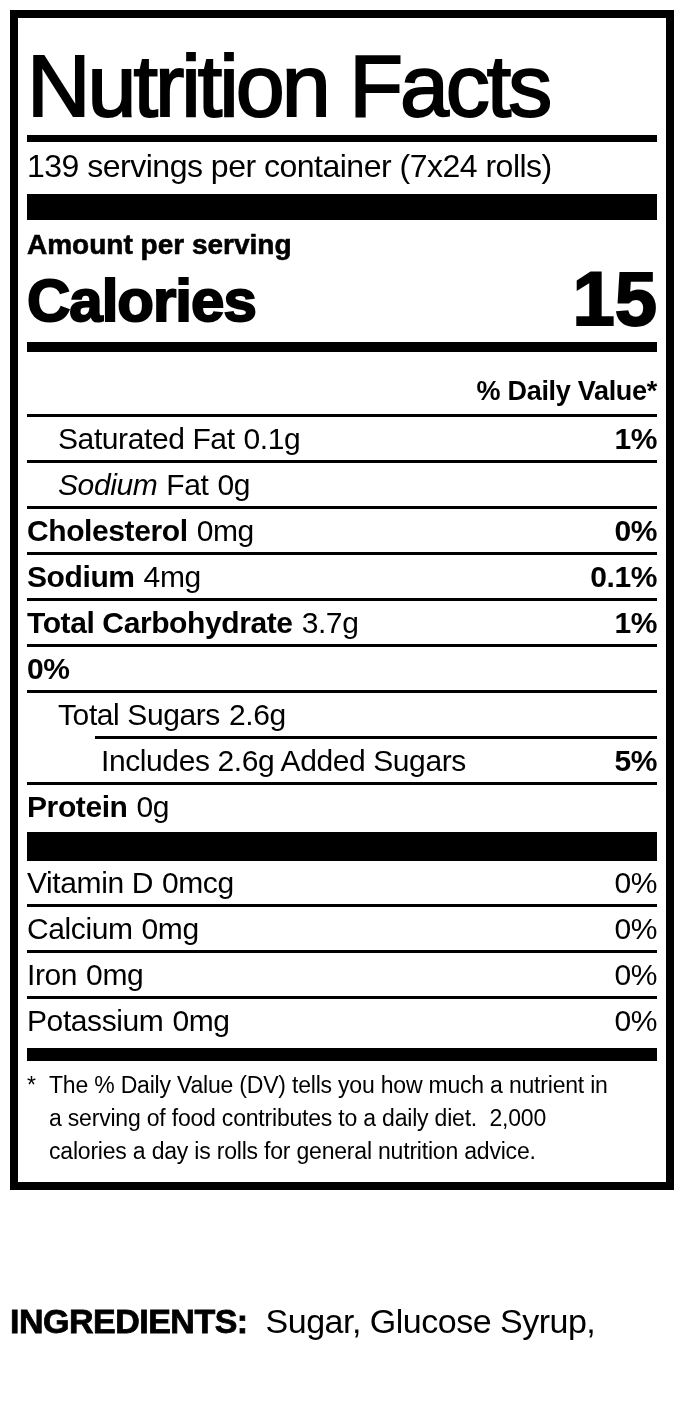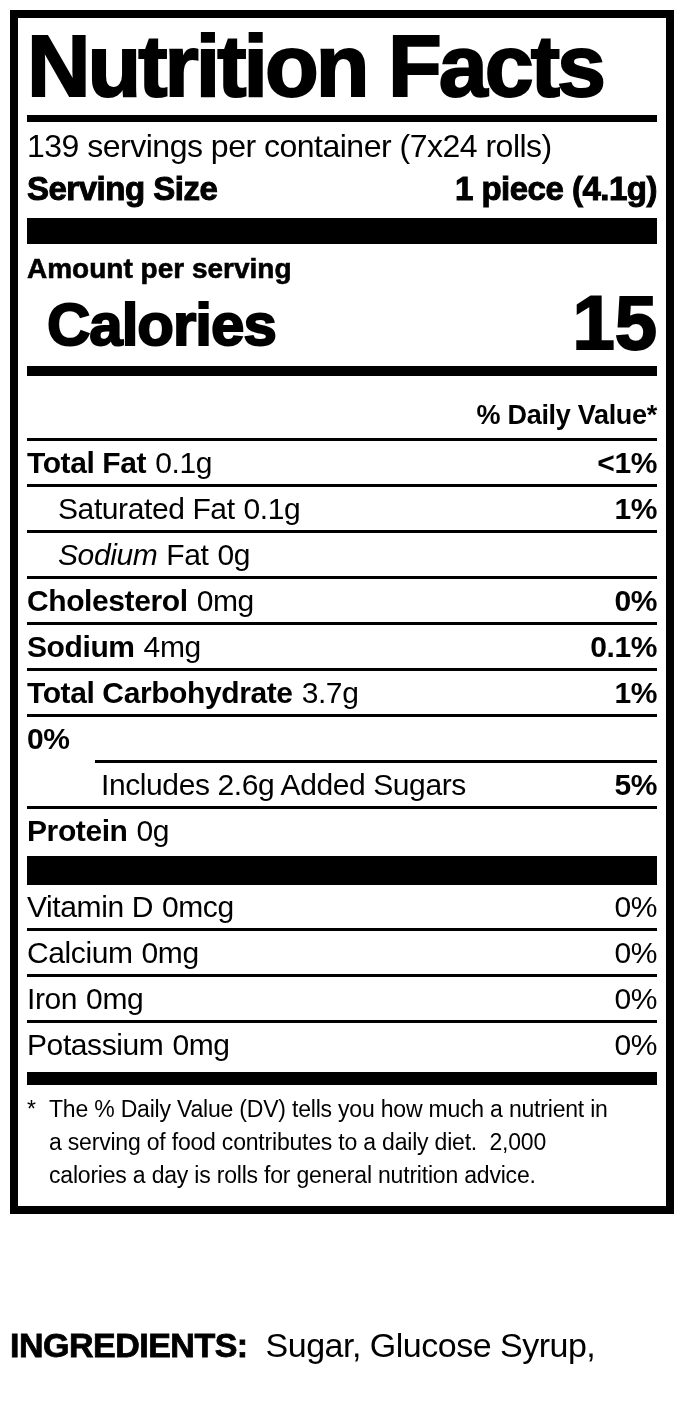--- a/index.html
+++ b/index.html
@@ -12,26 +12,27 @@
   body { height: 1406px; overflow: hidden; }
 
   .nf-box {
     margin: 10px 10px 0 10px;
     border: 8px solid #000;
     padding: 2px 9px 8px 9px;
     background: #fff;
   }
 
   .nf-title {
-    font-weight: bold;
+    font-weight: normal;
     font-size: 88px;
     line-height: 92px;
     letter-spacing: -3px;
     -webkit-text-stroke: 2px #000;
     white-space: nowrap;
+    margin-top: 20px;
   }
   .title-rule { height: 7px; background: #000; margin: 3px 0 4px 0; }
 
   .servings {
     font-size: 32px;
     line-height: 41px;
     letter-spacing: -0.5px;
     white-space: pre;
   }
   .ss-row {
@@ -56,21 +57,20 @@
     font-size: 28px;
     line-height: 38px;
     margin-top: 2px;
     -webkit-text-stroke: 0.6px #000;
   }
   .cal-row {
     display: flex;
     justify-content: space-between;
     align-items: flex-end;
     height: 68px;
-    margin-left: 20px;
   }
   .cal-label {
     font-weight: bold;
     font-size: 60px;
     line-height: 62px;
     letter-spacing: -1px;
     -webkit-text-stroke: 2px #000;
   }
   .cal-value {
     font-weight: bold;
@@ -129,42 +129,34 @@
 </head>
 <body>
 
 <div class="nf-box">
 
   <div class="nf-title">Nutrition Facts</div>
   <div class="title-rule"></div>
 
   <div class="servings">139 servings per container (7x24 rolls)</div>
 
-  <div class="ss-row">
-    <span>Serving Size</span>
-    <span>1 piece (4.1g)</span>
-  </div>
 
   <div class="bar bar-serving"></div>
 
   <div class="aps">Amount per serving</div>
 
   <div class="cal-row">
     <span class="cal-label">Calories</span>
     <span class="cal-value">15</span>
   </div>
 
   <div class="bar bar-cal"></div>
 
   <div class="dv-header">% Daily Value*</div>
 
-  <div class="row">
-    <span class="nm"><span class="bname">Total Fat</span><span class="amt">0.1g</span></span>
-    <span class="dv">&lt;1%</span>
-  </div>
 
   <div class="row">
     <span class="nm ind1"><span>Saturated Fat</span><span class="amt">0.1g</span></span>
     <span class="dv">1%</span>
   </div>
 
   <div class="row">
     <span class="nm ind1"><i>Sodium</i><span class="amt">Fat</span><span class="amt">0g</span></span>
     <span class="dv"></span>
   </div>
@@ -181,20 +173,24 @@
 
   <div class="row">
     <span class="nm"><span class="bname">Total Carbohydrate</span><span class="amt">3.7g</span></span>
     <span class="dv">1%</span>
   </div>
 
   <div class="row">
     <span class="dv">0%</span>
   </div>
 
+  <div class="row">
+    <span class="nm ind1"><span>Total Sugars</span><span class="amt">2.6g</span></span>
+    <span class="dv"></span>
+  </div>
 
   <div class="hr-ind"></div>
 
   <div class="row no-rule">
     <span class="nm ind2"><span>Includes 2.6g Added Sugars</span></span>
     <span class="dv">5%</span>
   </div>
 
   <div class="row">
     <span class="nm"><span class="bname">Protein</span><span class="amt">0g</span></span>

